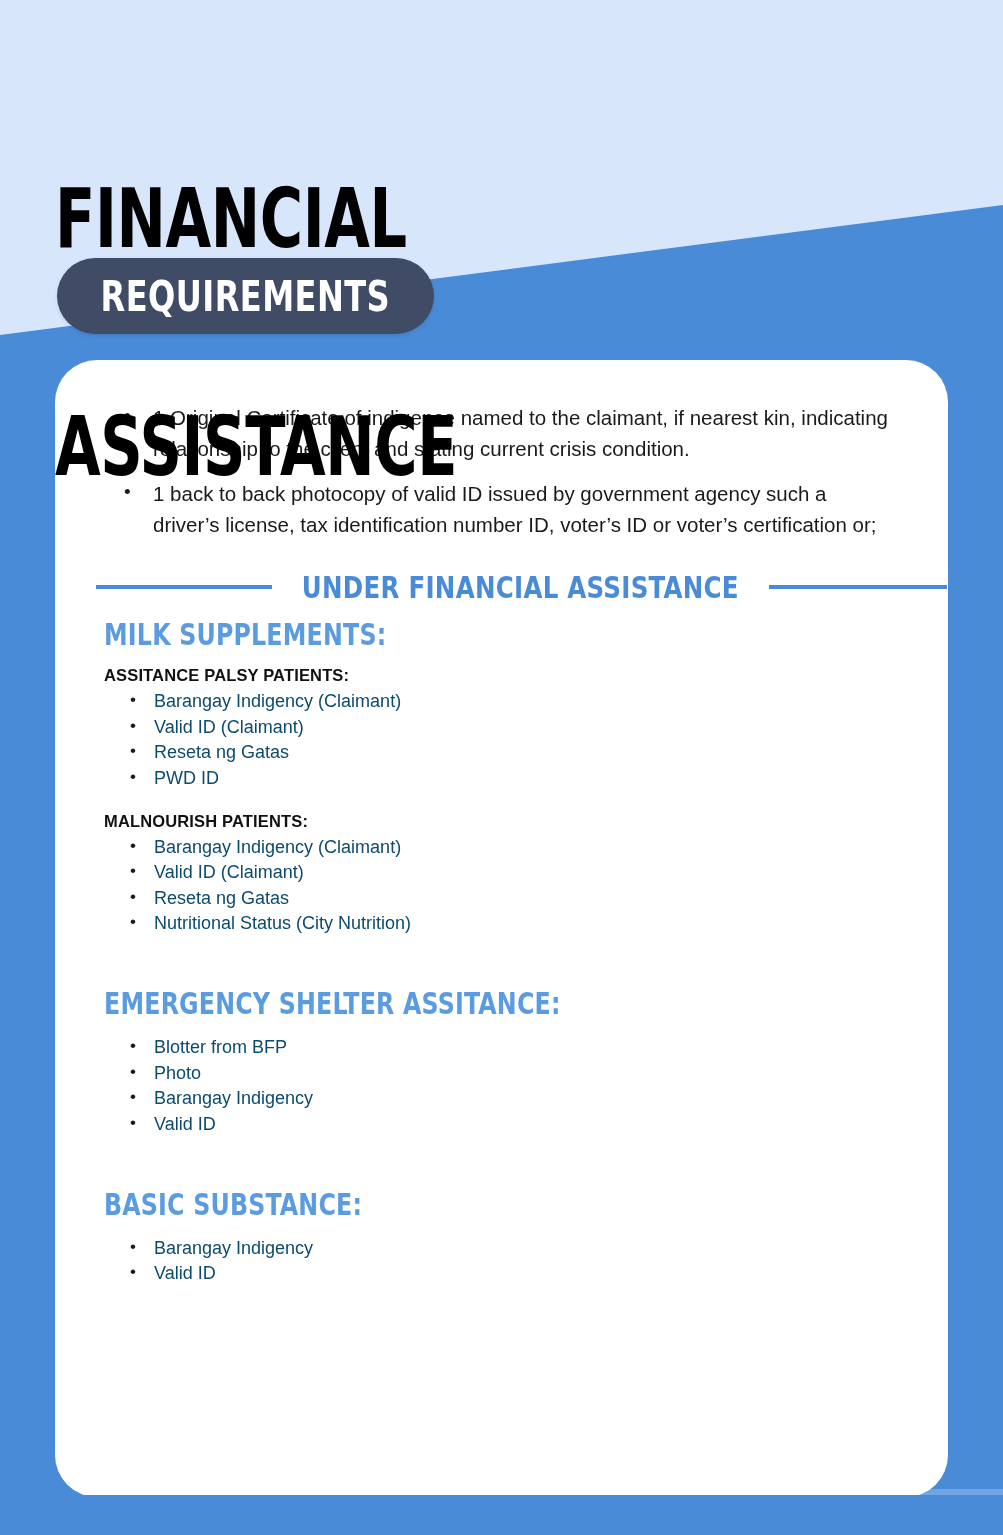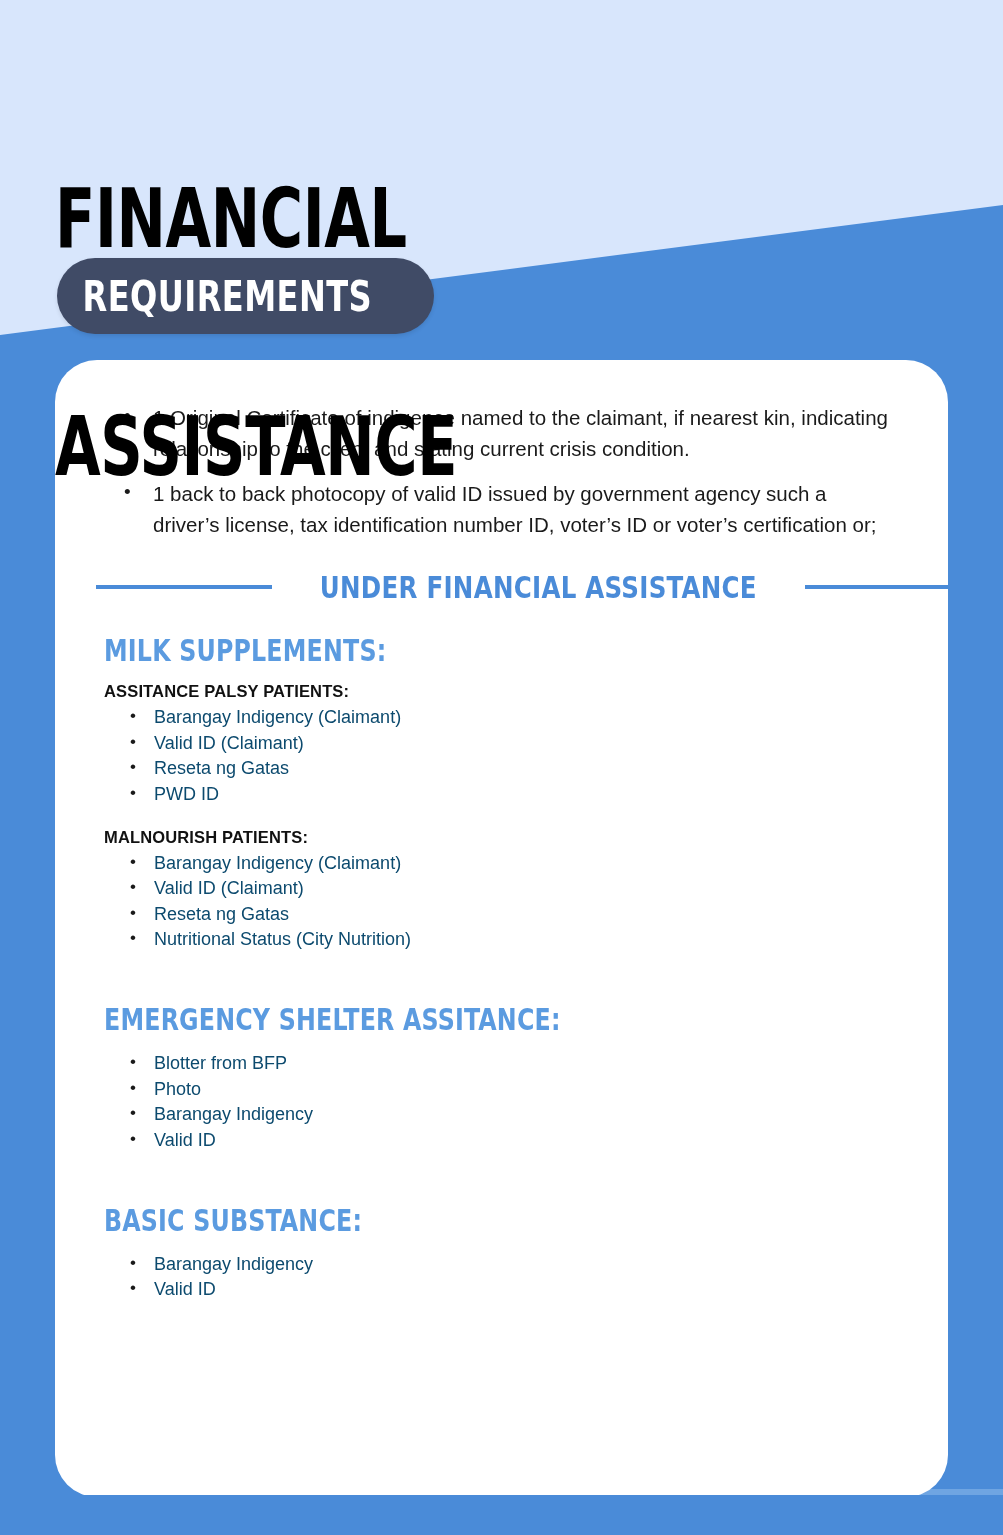--- a/index.html
+++ b/index.html
@@ -56,21 +56,21 @@
 
   .pill {
     position:absolute;
     left:57px; top:258px;
     width:377px; height:76px;
     background:#404b66;
     border-radius:38px;
     z-index:6;
     display:flex;
     align-items:center;
-    justify-content:flex-start;
+    justify-content:center;
     box-shadow:0 2px 4px rgba(0,0,0,0.10);
   }
   .pill-label {
     color:#ffffff;
     font-family:"Liberation Sans Narrow","DejaVu Sans Condensed","Liberation Sans", sans-serif;
     font-weight:700;
     font-size:42px;
     letter-spacing:0.5px;
     transform:scaleX(0.85);
     white-space:nowrap;
@@ -110,22 +110,21 @@
     position:absolute;
     left:16px; top:-1px;
     font-size:19px;
     color:#1a1a1a;
   }
 
   
   .divider {
     display:flex;
     align-items:center;
-    gap:18px;
-    margin:29px 0 28px 0;
+    margin:29px 0 12px 0;
   }
   .divider .rule {
     height:4px;
     background:#4a8bd8;
     flex:0 0 auto;
   }
   .divider .rule.left  { width:176px; margin-left:-6px;}
   .divider .rule.right { width:178px; }
   .divider .dtext {
     font-family:"Liberation Sans Narrow","DejaVu Sans Condensed","Liberation Sans", sans-serif;

